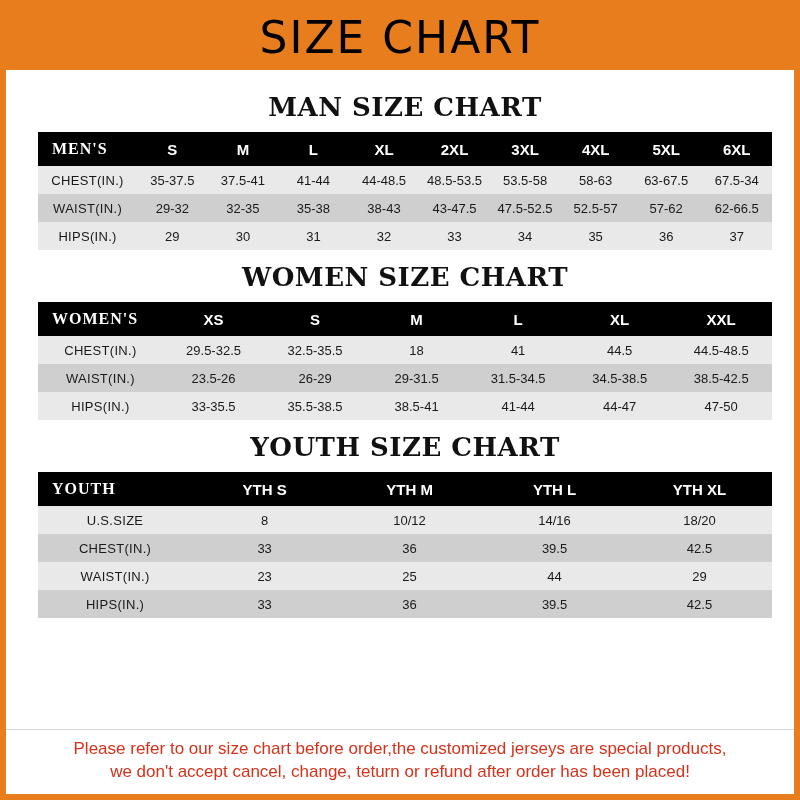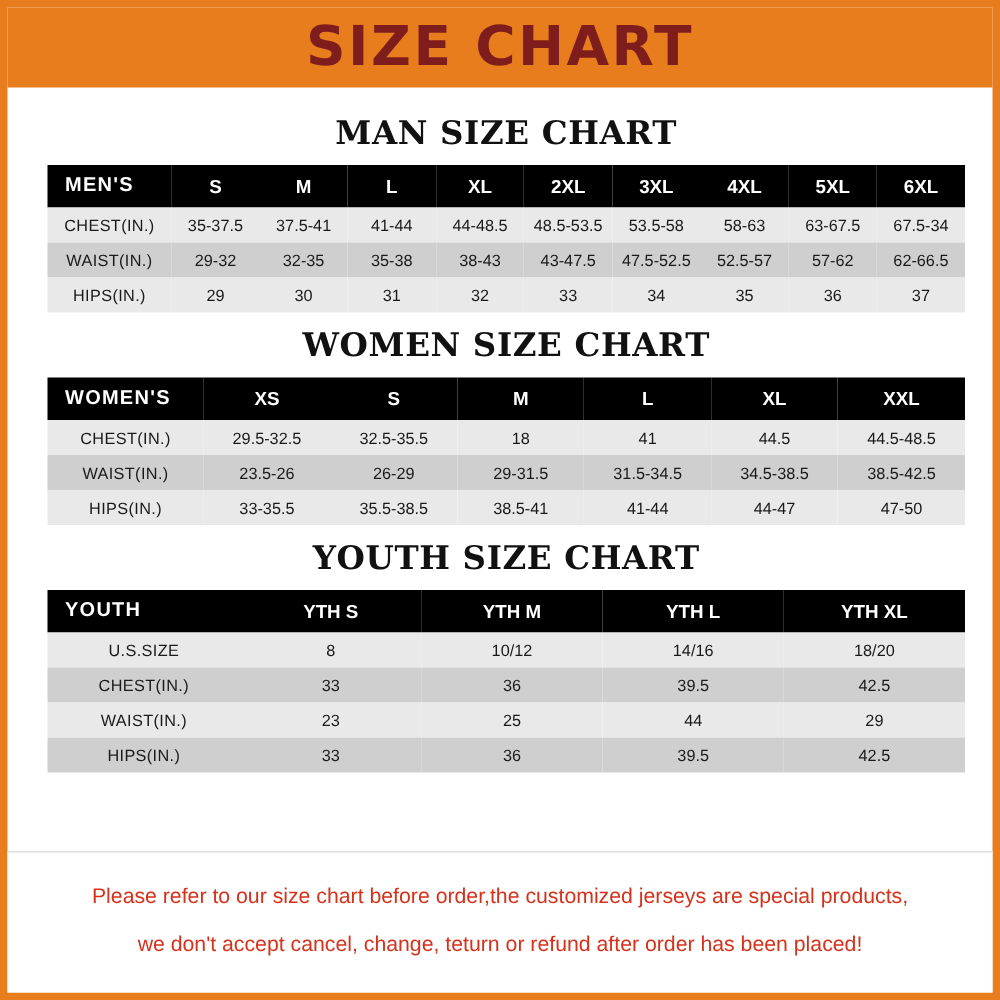--- a/index.html
+++ b/index.html
@@ -26,24 +26,24 @@
   .header-banner {
     height: 64px;
     background: #e87d1e;
     display: flex;
     align-items: center;
     justify-content: center;
     flex: 0 0 auto;
   }
   .header-title {
     font-family: "DejaVu Sans", sans-serif;
-    font-weight: bold;
+    font-weight: normal;
     font-size: 44px;
     letter-spacing: 2px;
-    color: #7f1d1d;
+    color: #000000;
     line-height: 1;
   }
   .content {
     flex: 1 1 auto;
     padding: 10px 22px 0 32px;
     box-sizing: border-box;
   }
   .section-title {
     text-align: center;
     font-family: "DejaVu Serif", serif;
@@ -71,21 +71,21 @@
     background: #000000;
     color: #ffffff;
     font-weight: bold;
     font-size: 15px;
     height: 34px;
   }
   table.size-table thead th.rowlabel-head {
     text-align: left;
     padding-left: 14px;
     letter-spacing: 1px;
-    font-family: Liberation Sans, sans-serif;
+    font-family: Liberation Serif, serif;
     font-size: 16px;
   }
   table.size-table tbody tr.alt-light td {
     background: #e9e9e9;
   }
   table.size-table tbody tr.alt-dark td {
     background: #cfcfcf;
   }
   table.size-table tbody td.rowlabel {
     font-weight: normal;
@@ -97,21 +97,21 @@
   .youth-table col.c0 { width: 21%; }
 
   .footer-note {
     flex: 0 0 auto;
     background: #ffffff;
     padding: 8px 18px 10px 18px;
     box-sizing: border-box;
     border-top: 1px solid #d8d8d8;
   }
   .footer-note p {
-    margin: 16px;
+    margin: 0;
     color: #d6321b;
     font-size: 17px;
     line-height: 1.35;
     text-align: center;
     font-family: "Liberation Sans", sans-serif;
   }
 </style>
 </head>
 <body>
 

